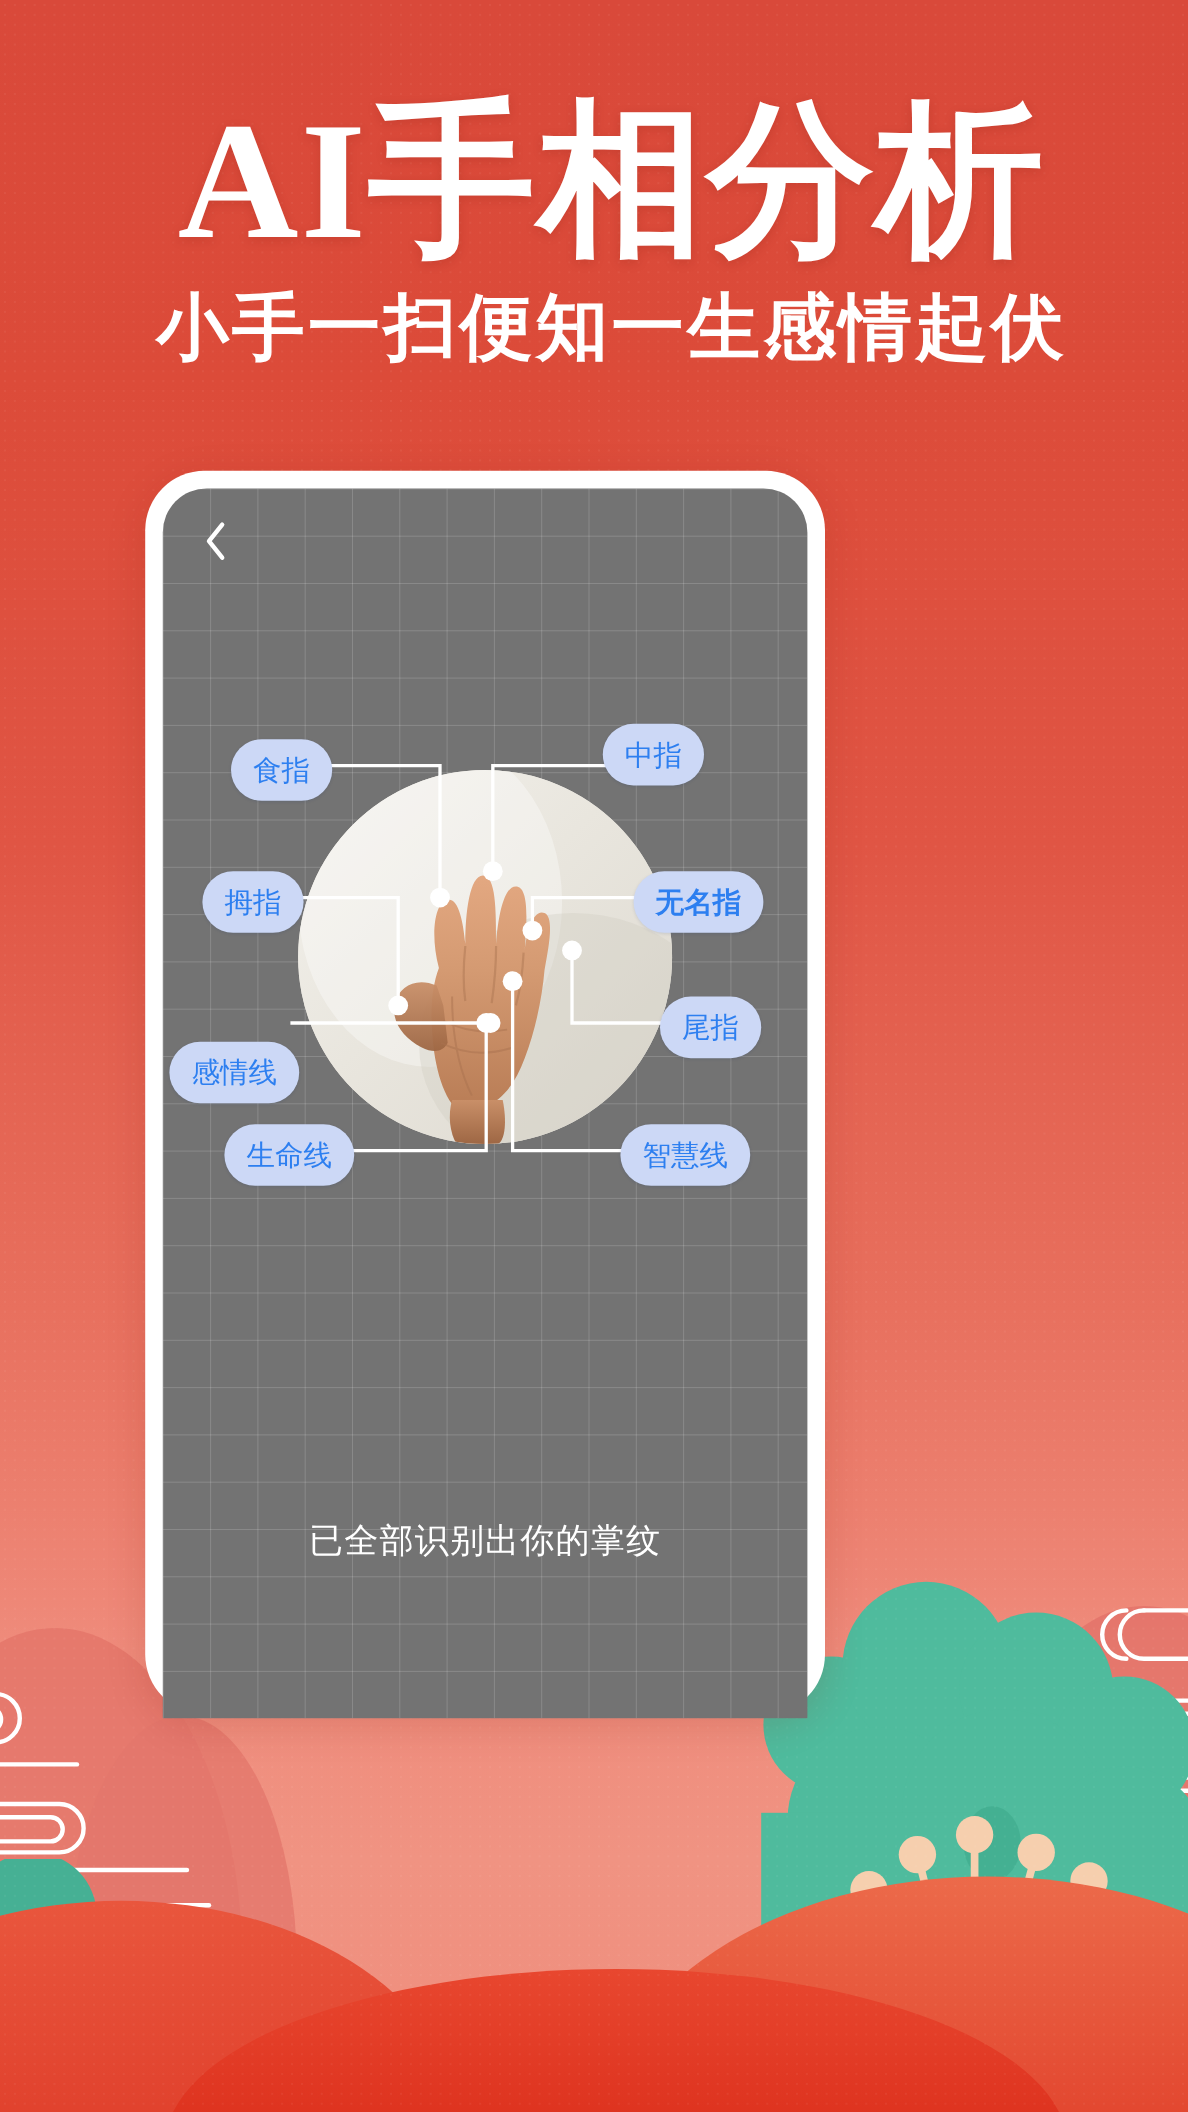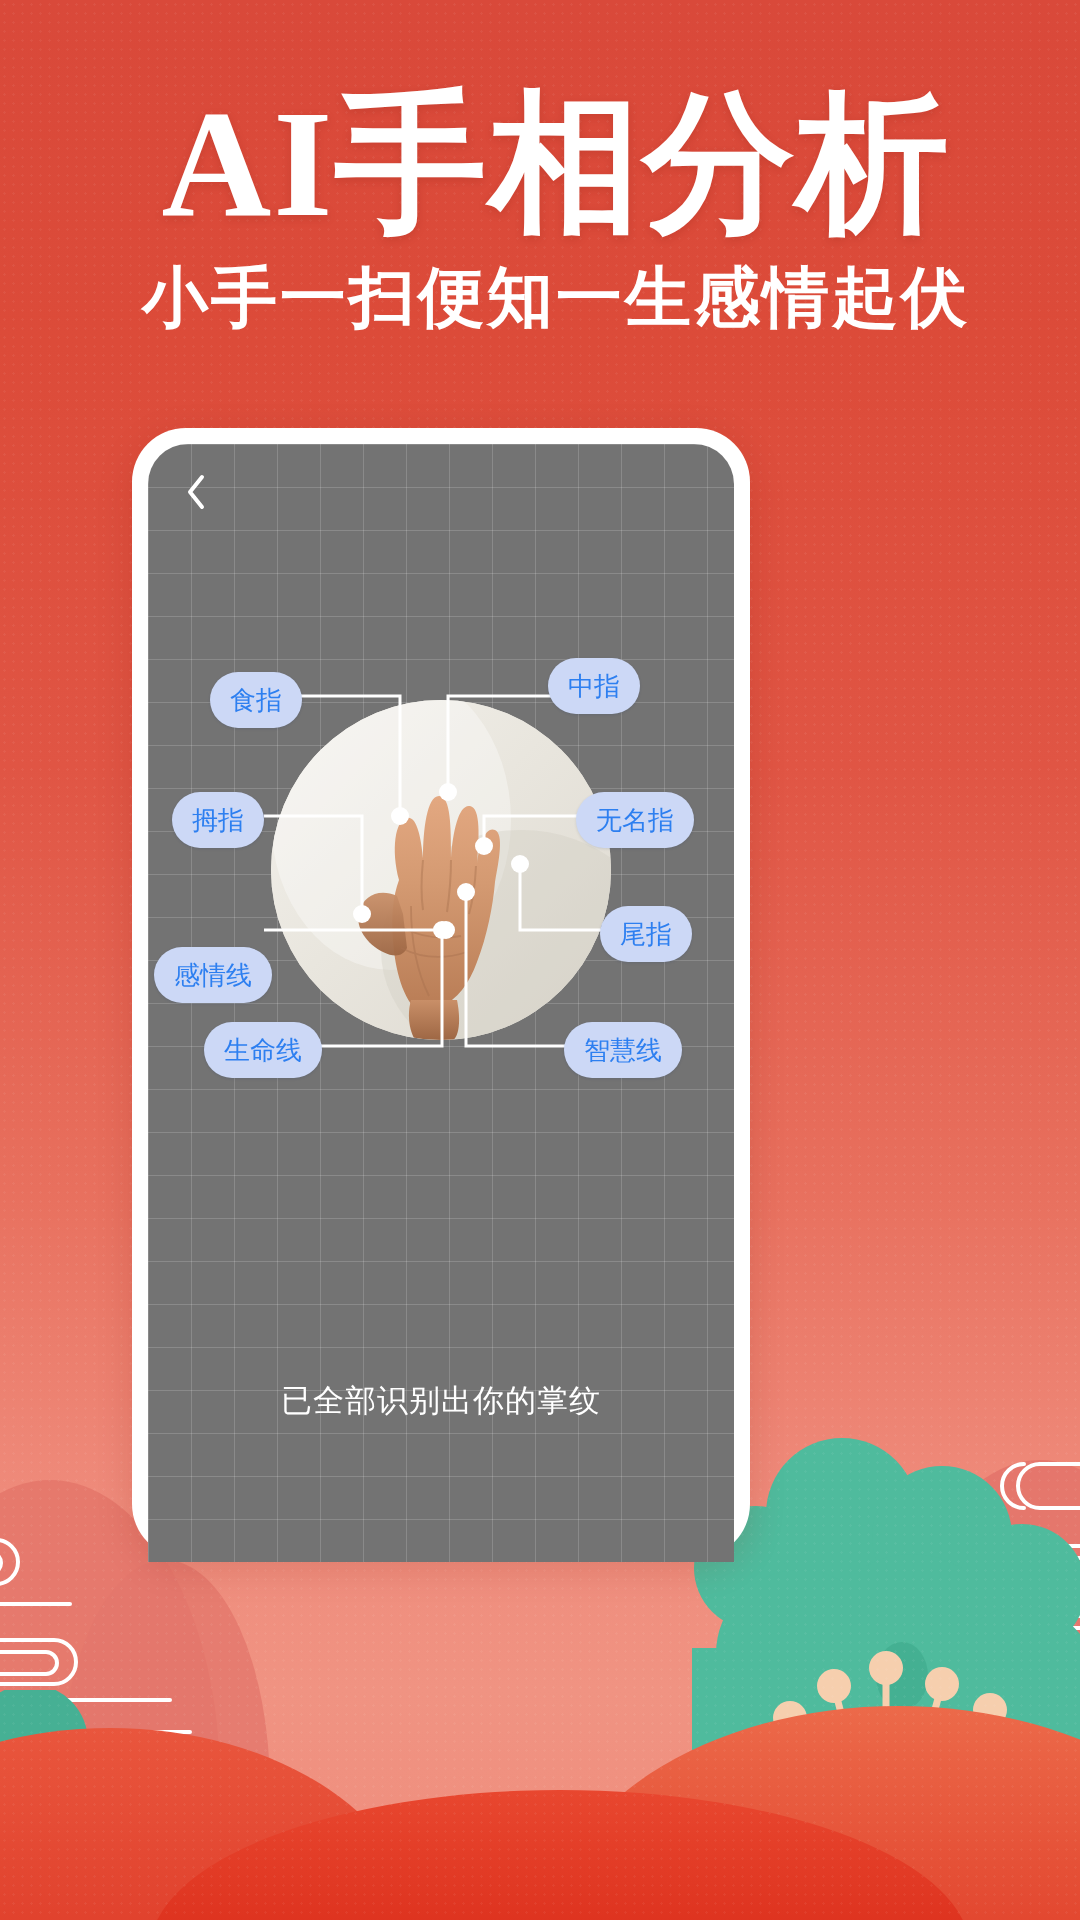--- a/index.html
+++ b/index.html
@@ -312,22 +312,22 @@
           <circle cx="336" cy="402" r="9"></circle>
           <circle cx="298" cy="486" r="9"></circle>
           <circle cx="372" cy="420" r="9"></circle>
           <circle cx="294" cy="486" r="9"></circle>
           <circle cx="318" cy="448" r="9"></circle>
         </g>
       </svg>
 
       <div class="pill" style="left:62px;top:228px;">食指</div>
       <div class="pill" style="left:400px;top:214px;">中指</div>
-      <div class="pill" style="left:24px;top:348px;">拇指</div>
-      <div class="pill" style="left:428px;top:348px;">无名指</div>
+      <div class="pill" style="left:36px;top:348px;">拇指</div>
+      <div class="pill" style="left:428px;top:348px;font-weight:bold;">无名指</div>
       <div class="pill" style="left:6px;top:462px;margin-top:41px;">感情线</div>
       <div class="pill" style="left:452px;top:462px;">尾指</div>
       <div class="pill" style="left:56px;top:578px;">生命线</div>
       <div class="pill" style="left:416px;top:578px;">智慧线</div>
 
       <div class="screen-footer">
         <div class="footer-note">已全部识别出你的掌纹</div>
       </div>
 
     </div>

